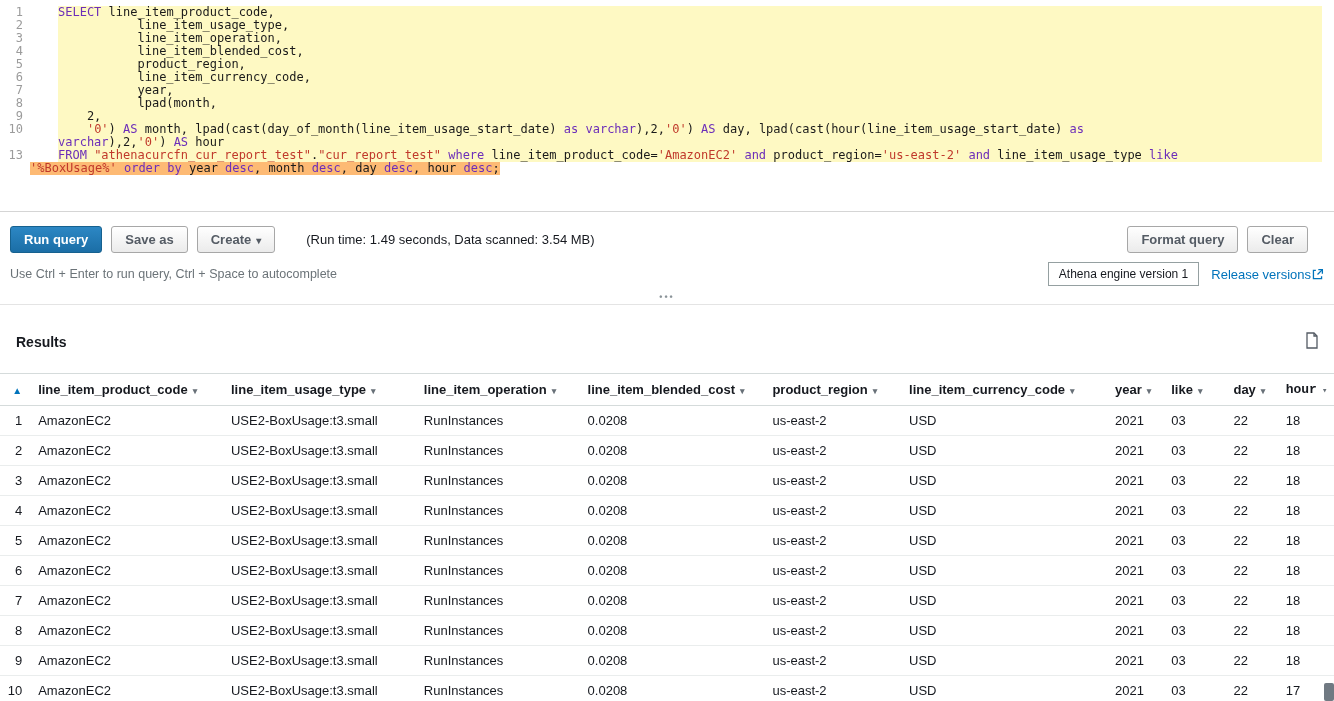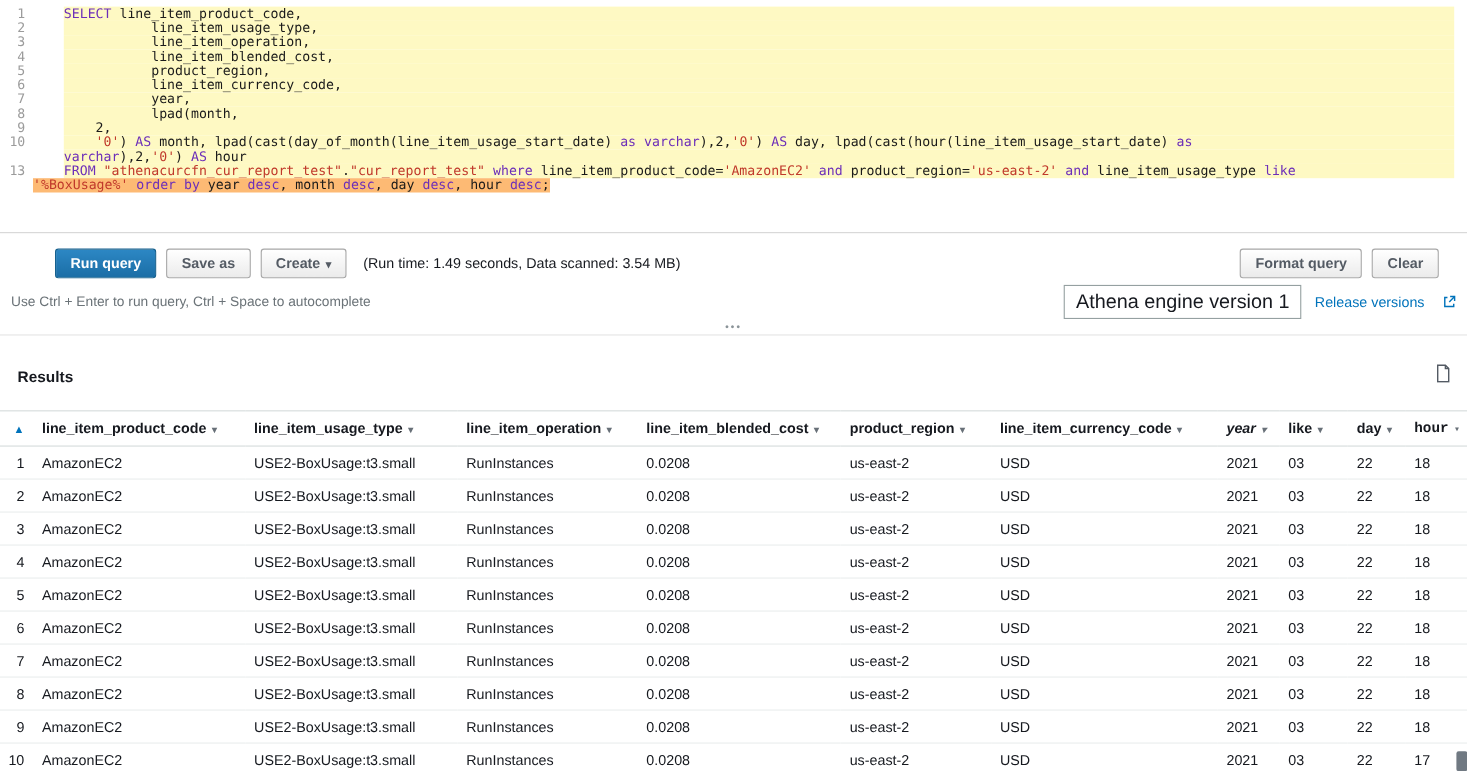--- a/index.html
+++ b/index.html
@@ -41,39 +41,38 @@
   }
   .btn {
     font-family:inherit; font-size:13px; font-weight:700; color:#545b64;
     background:linear-gradient(#ffffff,#ebebeb);
     border:1px solid #a7a7a7; border-radius:3px;
     padding:5px 13px; margin-right:9px; cursor:pointer; white-space:nowrap;
   }
   .btn.primary {
     color:#ffffff; background:linear-gradient(#2c87c4,#1b6ea6);
     border-color:#16618f;
-    margin-left:40px;
   }
   .btn .caret { font-size:10px; color:#545b64; margin-left:5px; }
-  .runtime { font-size:13px; color:#16191f; margin-left:6px; }
+  .runtime { font-size:13px; color:#16191f; margin-left:22px; }
   .spacer { flex:1 1 auto; }
   .toolbar .btn:last-child { margin-right:16px; }
 
   
   .hintrow {
     display:flex; align-items:center; padding:10px 10px 0 10px; height:32px;
   }
   .hint { font-size:12.5px; color:#6b7378; }
   .badge {
-    border:1px solid #95a0a1; padding:4px 10px; font-size:18px;
+    border:1px solid #95a0a1; padding:4px 10px; font-size:12px;
     color:#16191f; margin-right:12px; white-space:nowrap; background:#fff;
   }
   .link {
     color:#0073bb; font-size:13px; text-decoration:none; cursor:pointer;
-    display:inline-flex; align-items:center; gap:16px; white-space:nowrap;
+    display:inline-flex; align-items:center; gap:0; white-space:nowrap;
   }
 
   
   .divider {
     height:16px; margin-top:4px; border-bottom:1px solid #e4e4e4;
     display:flex; align-items:center; justify-content:center; cursor:row-resize;
   }
   .dots { color:#8a9398; font-size:9px; font-weight:700; letter-spacing:2px; }
 
   
@@ -171,21 +170,21 @@
 <table class="results">
   <thead>
     <tr>
         <th class="num-col" style="width: 30px;"><span class="sort-asc">▲</span></th>
         <th style="width: 192px;"><span class="col-label">line_item_product_code</span><span class="col-caret">▾</span></th>
         <th style="width: 192px;"><span class="col-label">line_item_usage_type</span><span class="col-caret">▾</span></th>
         <th style="width: 163px;"><span class="col-label">line_item_operation</span><span class="col-caret">▾</span></th>
         <th style="width: 184px;"><span class="col-label">line_item_blended_cost</span><span class="col-caret">▾</span></th>
         <th style="width: 136px;"><span class="col-label">product_region</span><span class="col-caret">▾</span></th>
         <th style="width: 205px;"><span class="col-label">line_item_currency_code</span><span class="col-caret">▾</span></th>
-        <th style="width: 56px; font-style: italic;"><span class="col-label">year</span><span class="col-caret">▾</span></th>
+        <th style="width: 56px;"><span class="col-label">year</span><span class="col-caret">▾</span></th>
         <th style="width: 62px;"><span class="col-label">like</span><span class="col-caret">▾</span></th>
         <th style="width: 52px; margin-left: 28px;"><span class="col-label">day</span><span class="col-caret">▾</span></th>
         <th style="width: 56px; font-family: Liberation Mono, monospace;"><span class="col-label">hour</span><span class="col-caret">▾</span></th>
       </tr>
   </thead>
   <tbody>
       <tr>
         <td class="num-col">1</td>
         <td>AmazonEC2</td>
         <td>USE2-BoxUsage:t3.small</td>

